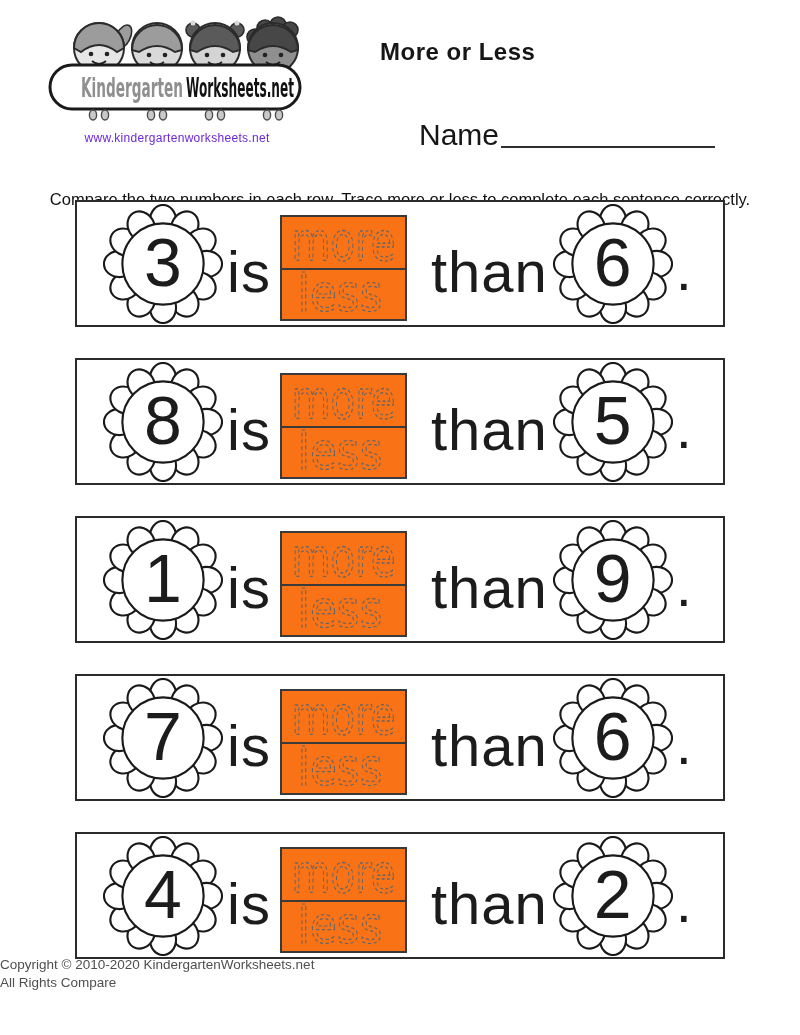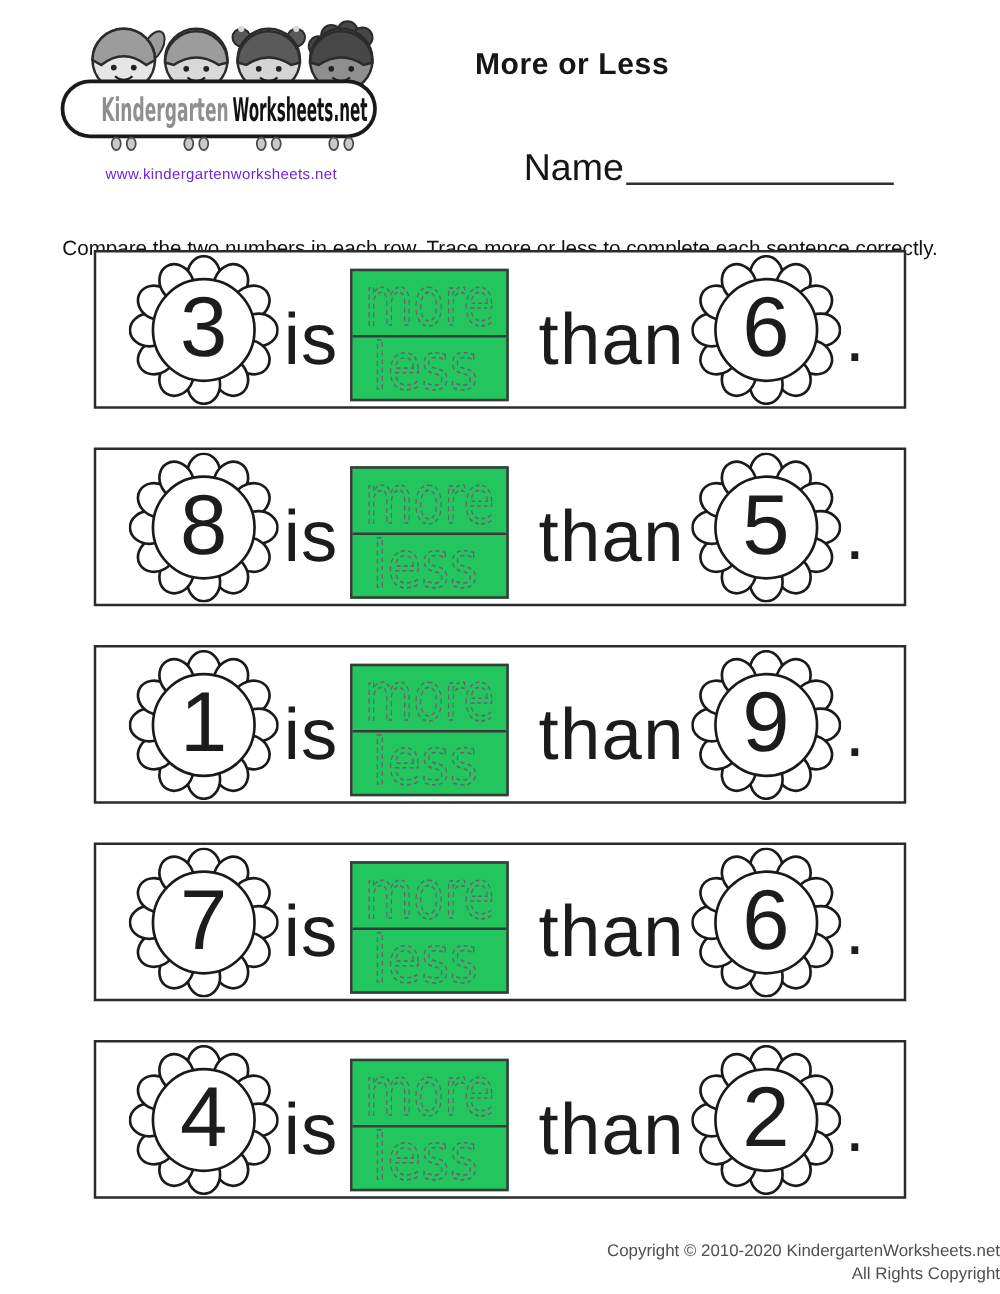--- a/index.html
+++ b/index.html
@@ -29,34 +29,34 @@
 
   .flower { position:relative; width:120px; height:120px; flex:none; }
   .flower svg { position:absolute; inset:0; }
   .flower .num { position:absolute; inset:0; display:flex; align-items:center; justify-content:center;
                  font-size:68px; font-weight:400; color:#1c1c1c; padding-bottom:3px; }
 
   .word { font-size:58px; color:#1c1c1c; line-height:1; position:relative; top:8px; letter-spacing:1px; }
   .word-is { margin-left:4px; margin-right:9px; }
   .word-than { margin-left:24px; margin-right:5px; }
 
-  .trace-box { flex:none; width:127px; border:2px solid #3a3a3a; position:relative; top:4px; background:#22c55e; }
+  .trace-box { flex:none; width:127px; border:2px solid #3a3a3a; position:relative; top:4px; background:#f97316; }
   .trace-cell { display:block; width:123px; height:51px; }
   .trace-cell + .trace-cell { border-top:2px solid #3a3a3a; }
   .trace-cell text { font-family:"DejaVu Sans", sans-serif; font-size:54px;
                      fill:none; stroke:#666; stroke-width:1.3px; stroke-dasharray:4 3; }
 
   .period { font-size:58px; line-height:1; position:relative; top:6px; margin-left:3px; color:#1c1c1c; }
 
   
   .brand-gray  { font-family:"DejaVu Sans", sans-serif; font-size:26px; font-weight:bold; fill:#8f8f8f; }
   .brand-black { font-family:"DejaVu Sans", sans-serif; font-size:26px; font-weight:bold; fill:#121212; }
 
   
-  .footer { position:absolute; left:0; right:0; top:992px; text-align:right;
+  .footer { position:absolute; left:0; right:0; top:956px; text-align:left;
             font-size:13.5px; line-height:1.35; color:#4f4f4f; }
 </style>
 </head>
 <body>
 
 <div class="page">
 
   <div class="logo">
     <svg viewBox="0 0 260 114" width="260" height="114">
 
@@ -379,16 +379,16 @@
             </svg></span>
         <span class="num">2</span>
       </div>
       <span class="period">.</span>
     </section>
 
   </div>
 
   <div class="footer">
     <div>Copyright © 2010-2020 KindergartenWorksheets.net</div>
-    <div>All Rights Copyright</div>
+    <div>All Rights Compare</div>
   </div>
 
 </div>
 
 </body></html>

